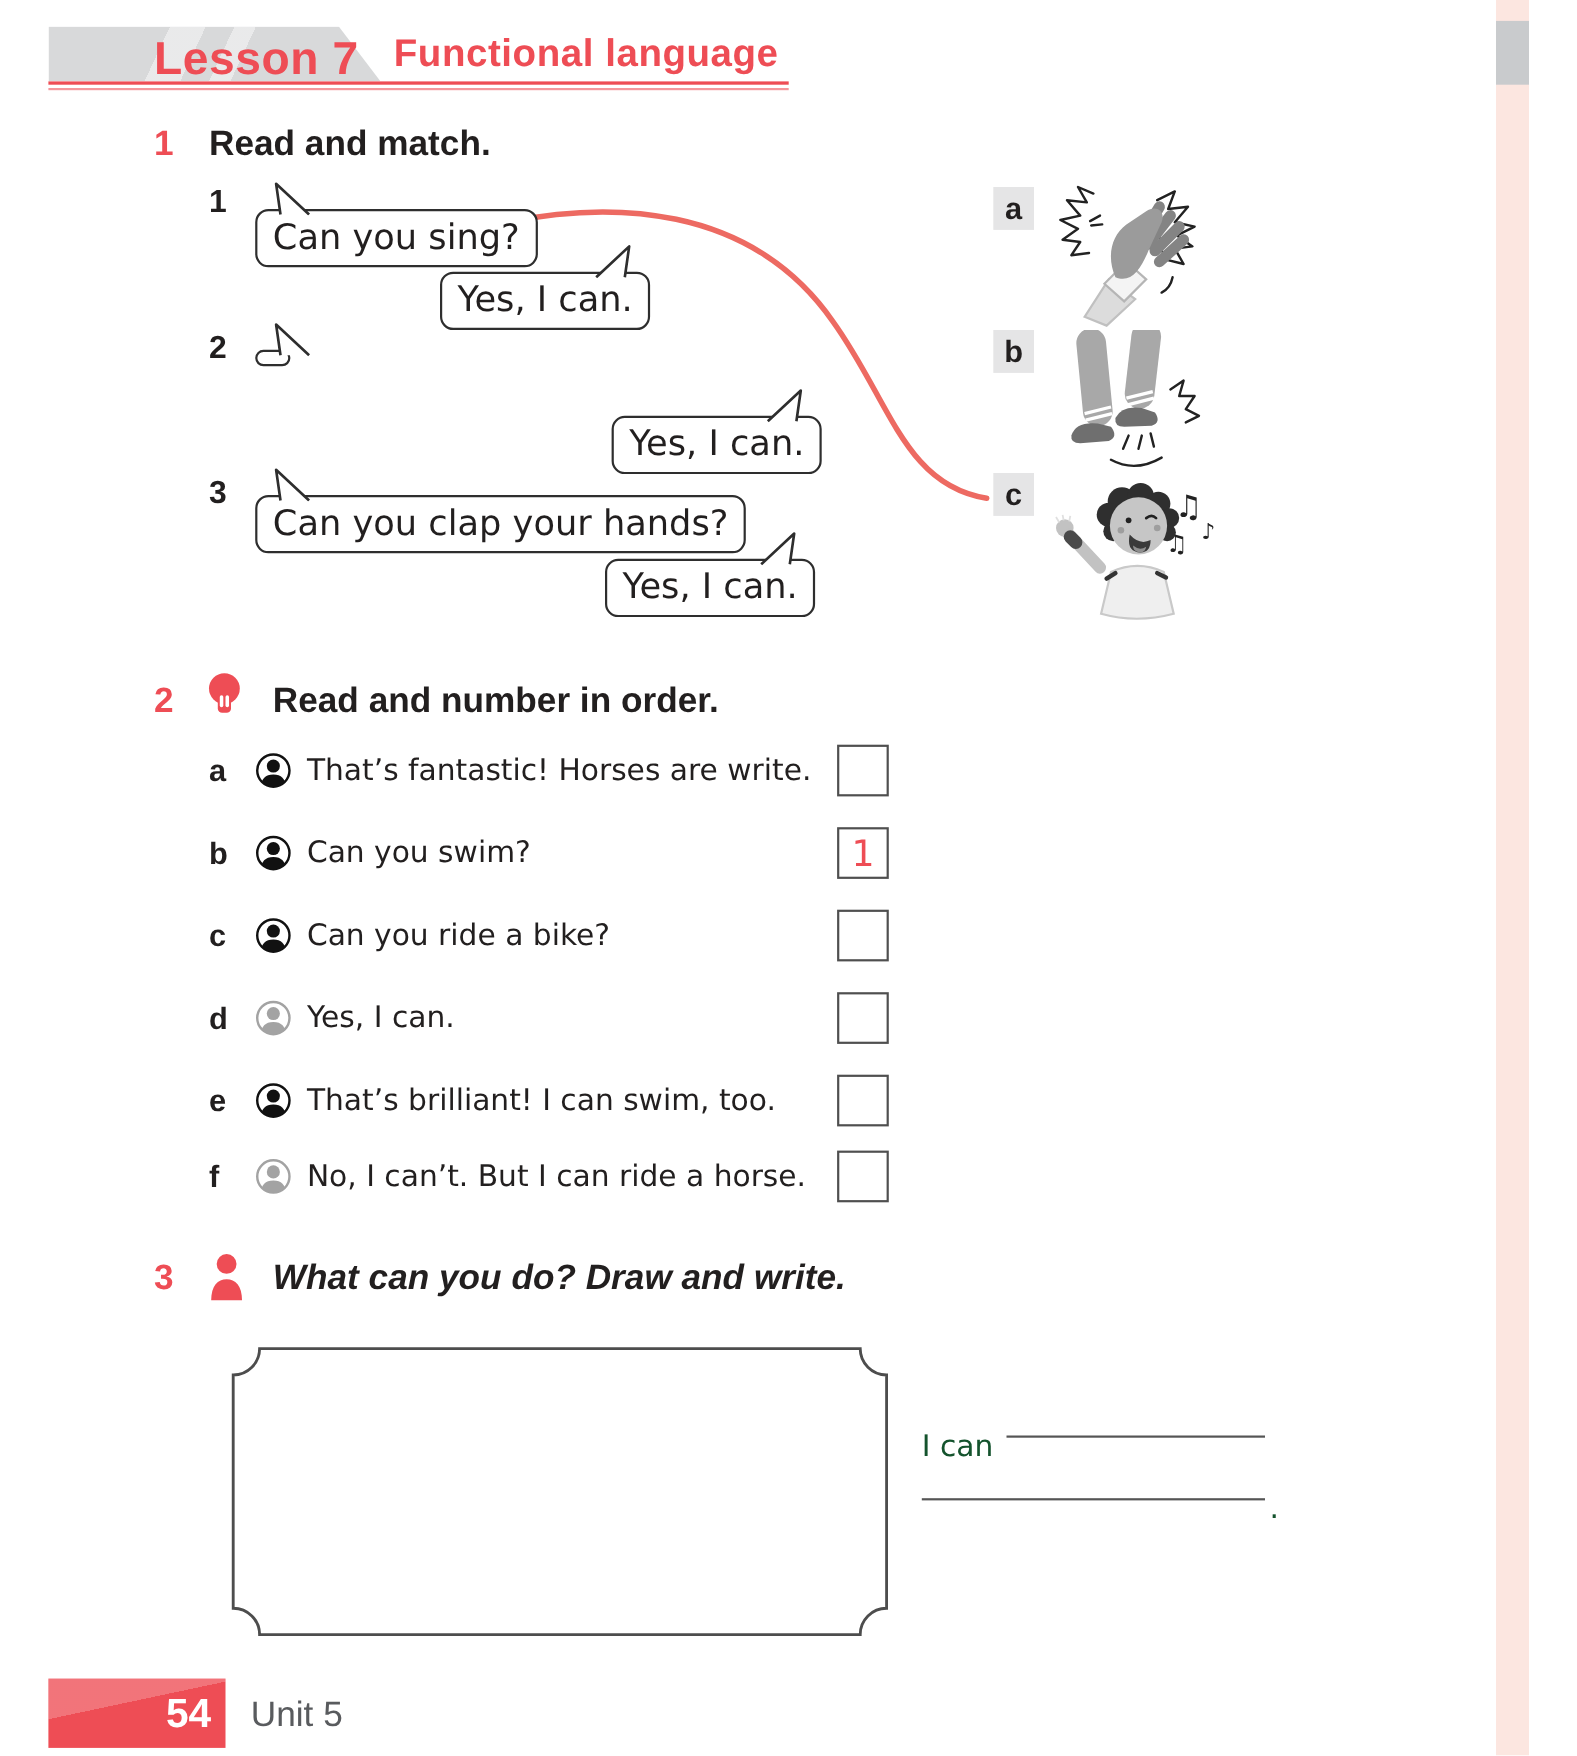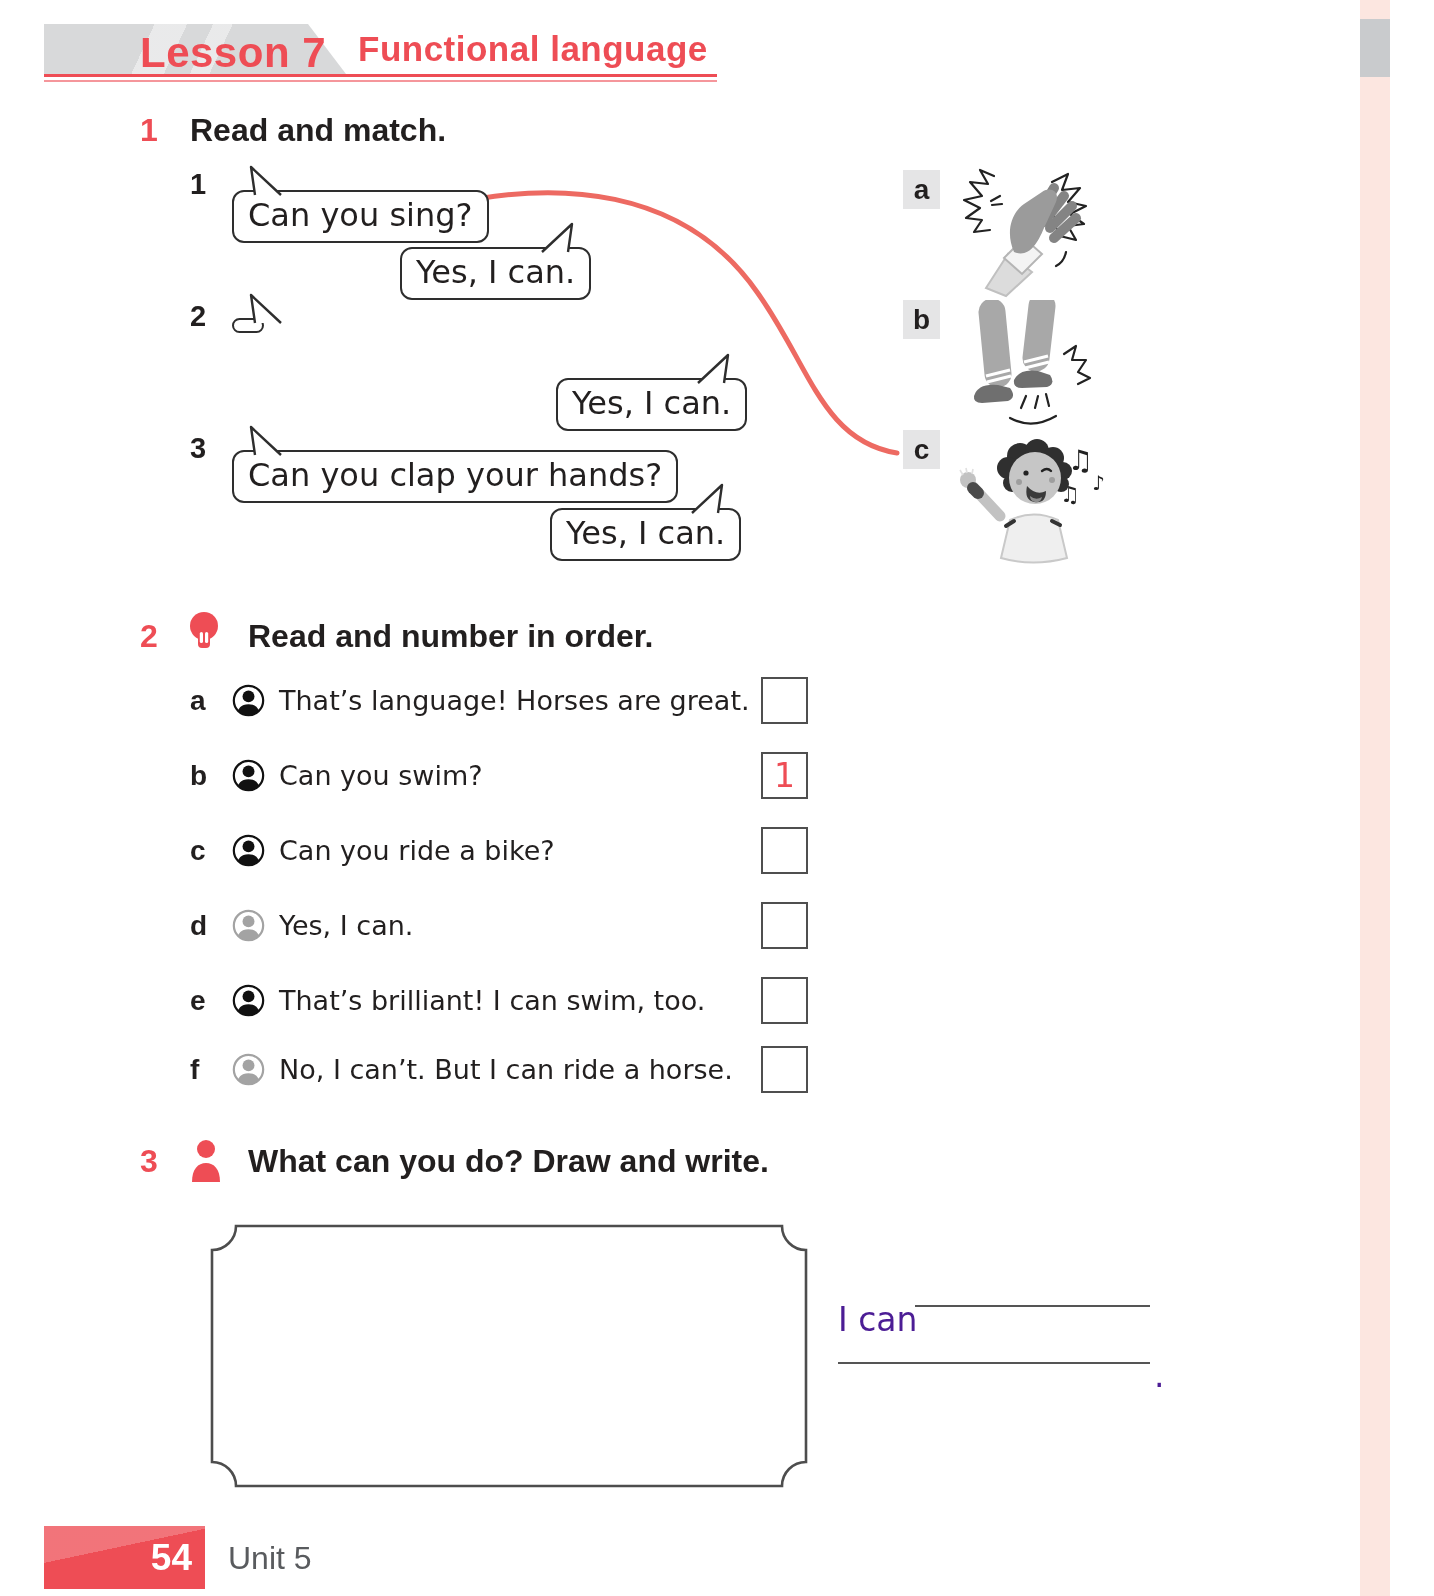--- a/index.html
+++ b/index.html
@@ -53,21 +53,21 @@
   .ex2-row{position:absolute;left:190px;height:47px;display:flex;align-items:center;gap:14px;}
   .ex2-letter{font-size:28px;font-weight:bold;color:#221f1f;width:28px;}
   .ex2-text{font-family:"DejaVu Sans",sans-serif;font-size:27px;color:#221f1f;white-space:nowrap;}
   .answer-box{
     position:absolute;left:761px;width:43px;height:43px;background:#fff;
     border:2.5px solid #4f4f4f;display:flex;align-items:center;justify-content:center;
     font-family:"DejaVu Sans",sans-serif;font-size:33px;color:#ee4d55;
   }
 
   
-  .write-label{font-family:"DejaVu Sans",sans-serif;font-size:33px;color:#4c1d95;}
+  .write-label{font-family:"DejaVu Sans",sans-serif;font-size:27px;color:#14532d;}
   .write-line{position:absolute;border-bottom:2px solid #555;}
 
   
   .page-badge{
     left:44px;top:1526px;width:161px;height:63px;background:#ee4d55;
     display:flex;align-items:center;justify-content:flex-end;padding-right:13px;box-sizing:border-box;
     font-size:37px;font-weight:bold;color:#ffffff;
   }
   .page-badge::before{
     content:"";position:absolute;inset:0;
@@ -236,21 +236,21 @@
 
 <div class="ex2-row" style="top:677px;">
   <span class="ex2-letter">a</span>
   <svg width="33" height="33" viewBox="0 0 36 36">
       <circle cx="18" cy="18" r="16" fill="#fff" stroke="#111" stroke-width="2.4"></circle>
       <g clip-path="url(#personClip)" fill="#111">
         <circle cx="18" cy="13.5" r="6.5"></circle>
         <path d="M18 22 c-8.5 0 -12.5 5 -12.5 14 h25 c0 -9 -4 -14 -12.5 -14 z"></path>
       </g>
     </svg>
-  <span class="ex2-text">That’s language! Horses are great.</span>
+  <span class="ex2-text">That’s fantastic! Horses are write.</span>
 </div>
 <div class="answer-box" style="top:677px;"></div>
 
 <div class="ex2-row" style="top:752px;">
   <span class="ex2-letter">b</span>
   <svg width="33" height="33" viewBox="0 0 36 36">
       <circle cx="18" cy="18" r="16" fill="#fff" stroke="#111" stroke-width="2.4"></circle>
       <g clip-path="url(#personClip)" fill="#111">
         <circle cx="18" cy="13.5" r="6.5"></circle>
         <path d="M18 22 c-8.5 0 -12.5 5 -12.5 14 h25 c0 -9 -4 -14 -12.5 -14 z"></path>
@@ -310,21 +310,21 @@
     </svg>
   <span class="ex2-text">No, I can’t. But I can ride a horse.</span>
 </div>
 <div class="answer-box" style="top:1046px;"></div>
 
 <div class="abs ex-num" style="left:140px;top:1143px;">3</div>
 <svg class="abs" style="left:188px;top:1138px;" width="36" height="46" viewBox="0 0 36 46">
   <circle cx="18" cy="11" r="9" fill="#ee4d55"></circle>
   <path d="M4 44 c0 -13 6 -19 14 -19 s14 6 14 19 z" fill="#ee4d55"></path>
 </svg>
-<div class="abs ex-instruction" style="left:248px;top:1143px;">What can you do? Draw and write.</div>
+<div class="abs ex-instruction" style="left:248px;top:1143px;font-style:italic;">What can you do? Draw and write.</div>
 
 <svg class="abs" style="left:210px;top:1224px;" width="598" height="264" viewBox="0 0 598 264">
   <path d="M 26 2 H 572 A 24 24 0 0 0 596 26 V 238 A 24 24 0 0 0 572 262 H 26 A 24 24 0 0 0 2 238 V 26 A 24 24 0 0 0 26 2 Z" fill="#ffffff" stroke="#4d4d4d" stroke-width="2.6"></path>
 </svg>
 
 <div class="abs write-label" style="left:838px;top:1300px;">I can</div>
 <div class="write-line" style="left:915px;top:1305px;width:235px;"></div>
 <div class="write-line" style="left:838px;top:1362px;width:312px;"></div>
 <div class="abs write-label" style="left:1154px;top:1356px;">.</div>
 

